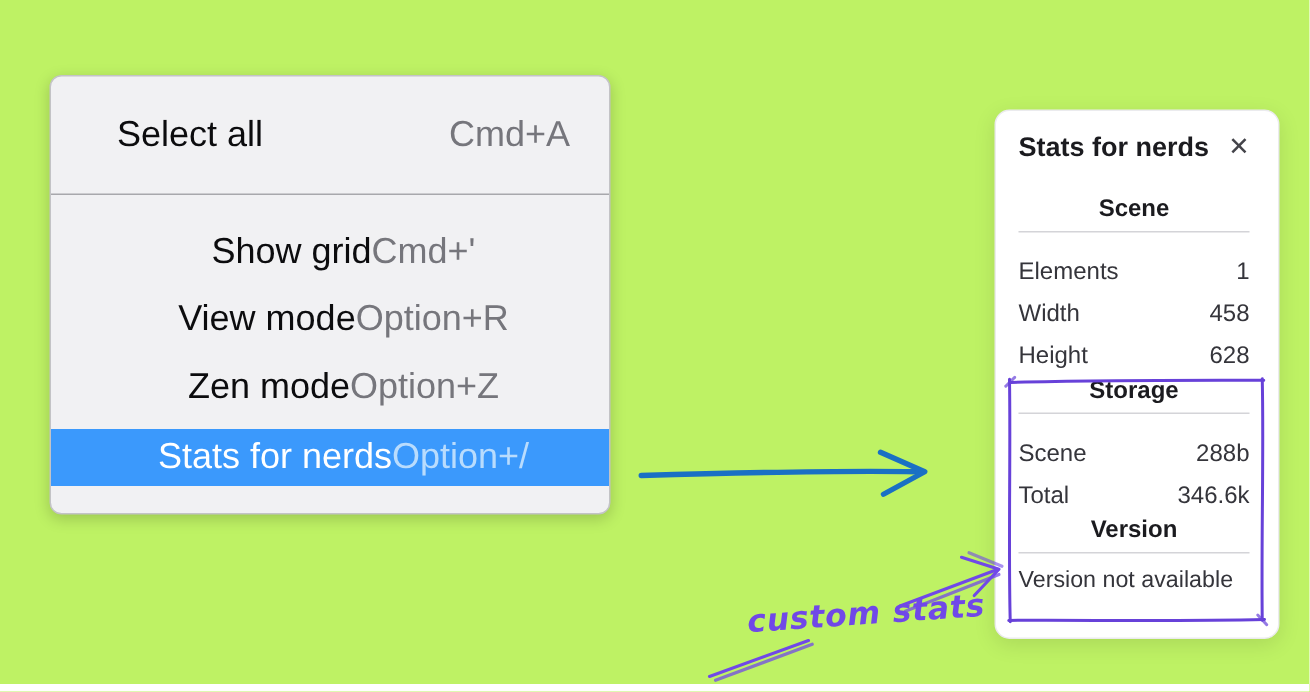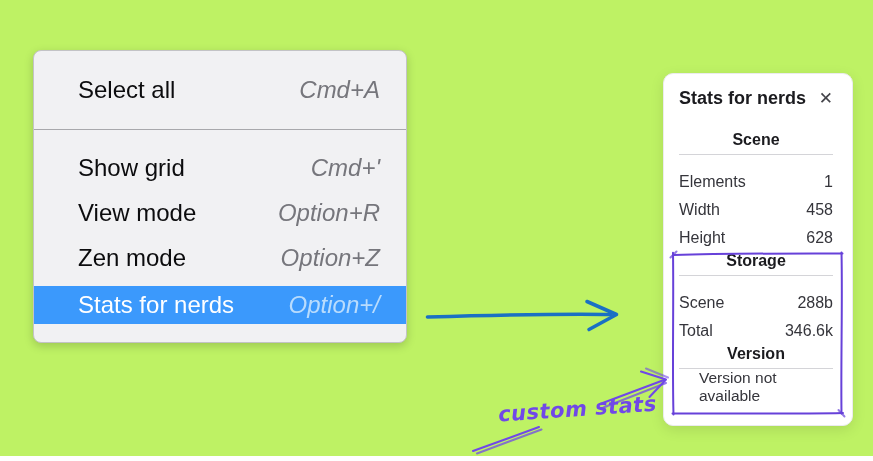--- a/index.html
+++ b/index.html
@@ -5,24 +5,24 @@
   html,body{margin:0;padding:0;background:#fff;}
   .stage{position:relative;width:873px;height:456px;background:#bef264;overflow:hidden;
          font-family:"Liberation Sans",sans-serif;}
 
   
   .menu{position:absolute;left:33px;top:50px;width:374px;height:293px;
         background:#f1f1f3;border:1px solid #c3c3c6;border-radius:8px;
         box-shadow:0 3px 10px rgba(0,0,0,.18);box-sizing:border-box;overflow:hidden;}
   .menu-row{display:flex;align-items:center;justify-content:space-between;
             padding:0 26px 0 44px;font-size:24px;color:#0c0c0e;}
-  .menu-row .short{color:#76767c;font-style:italic;}
+  .menu-row .short{color:#76767c;}
   .row-selectall{height:78px;}
   .sec2{padding-top:15px;}
-  .sec2 .menu-row{height:45px;}
+  .sec2 .menu-row{height:45px;justify-content:center;}
   .menu-divider{height:1px;background:#a8a8ac;}
   .menu-row.hl{height:38px;margin-top:6px;background:#3b99fc;color:#ffffff;}
   .menu-row.hl .short{color:#b9dcfd;}
 
   
   .panel{position:absolute;left:663px;top:73px;width:190px;height:353px;
          background:#ffffff;border:1px solid #ebebee;border-radius:10px;
          box-shadow:0 4px 14px rgba(0,0,0,.10);box-sizing:border-box;
          padding:14px 19px 0 15px;color:#25252a;}
   .panel-head{display:flex;align-items:center;justify-content:space-between;}
@@ -31,21 +31,21 @@
          cursor:default;line-height:1;}
   .sec-h{text-align:center;font-size:16px;font-weight:700;color:#1b1b1f;}
   .hr{height:1px;background:#d4d4d8;margin-top:5px;}
   .srow{display:flex;justify-content:space-between;align-items:center;height:28px;
         font-size:16px;color:#35353b;}
   .h-scene{margin-top:22px;}
   .h-storage{margin-top:0;}
   .h-version{margin-top:0;}
   .rows{margin-top:13px;}
   .note-row{margin-top:4px;height:28px;display:flex;align-items:center;
-            font-size:15.5px;color:#35353b;margin-left:20px;}
+            font-size:15.5px;color:#35353b;}
 
   
   .overlay{position:absolute;left:0;top:0;pointer-events:none;}
   .custom-stats{position:absolute;left:498px;top:397px;width:160px;
                 font-family:cursive,"DejaVu Sans",sans-serif;
                 font-size:21px;font-weight:700;font-style:italic;
                 color:#7048e8;transform:rotate(-4deg);letter-spacing:.5px;
                 white-space:nowrap;}
 </style>
 </head>

